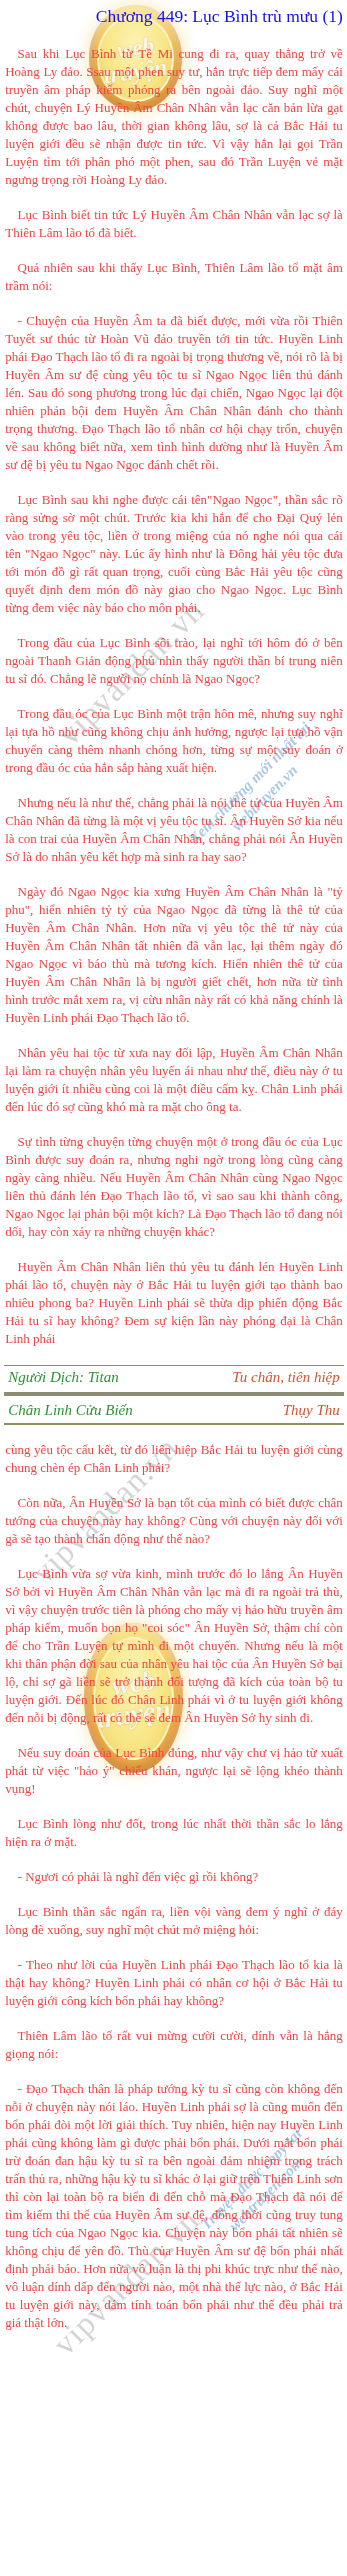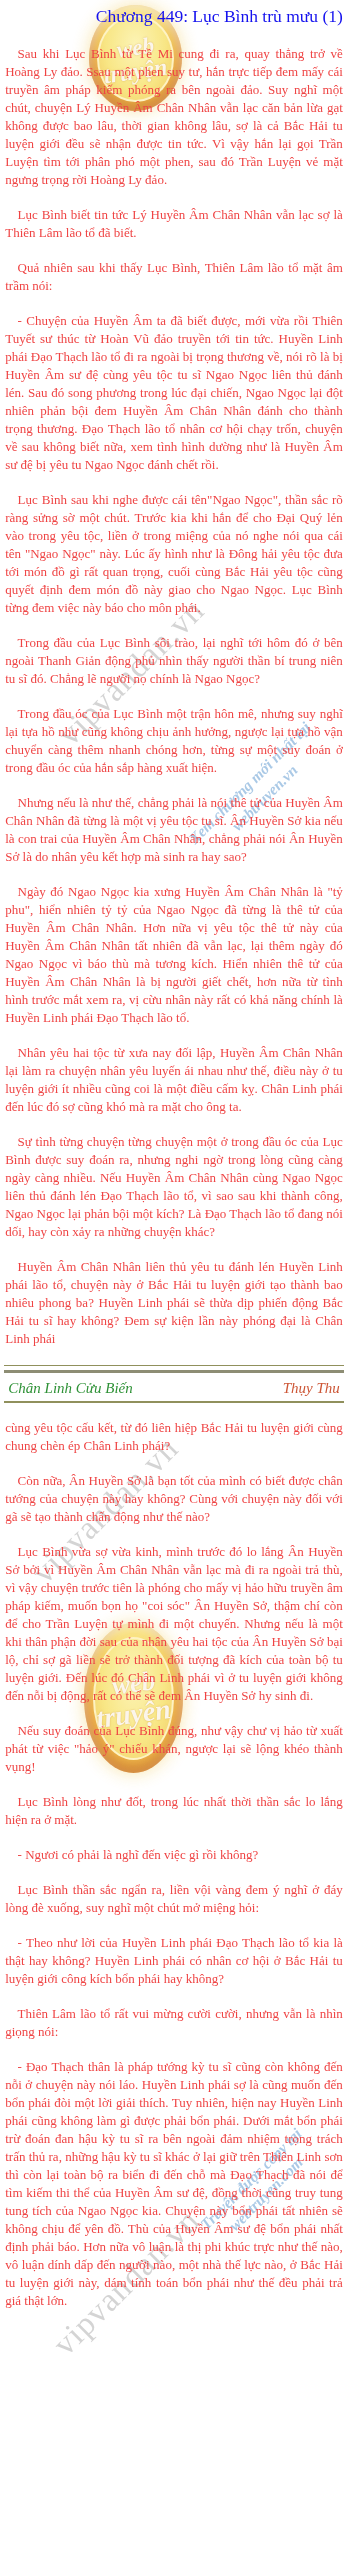--- a/index.html
+++ b/index.html
@@ -114,34 +114,38 @@
       <p class="story">Trong đầu óc của Lục Bình một trận hôn mê, nhưng suy nghĩ lại tựa hồ như cũng không chịu ảnh hưởng, ngược lại tựa hồ vận chuyển càng thêm nhanh chóng hơn, từng sự một suy đoán ở trong đầu óc của hắn sắp hàng xuất hiện.</p>
       <p class="story">Nhưng nếu là như thế, chẳng phải là nói thê tử của Huyền Âm Chân Nhân đã từng là một vị yêu tộc tu sĩ. Ân Huyền Sở kia nếu là con trai của Huyền Âm Chân Nhân, chẳng phải nói Ân Huyền Sở là do nhân yêu kết hợp mà sinh ra hay sao?</p>
       <p class="story">Ngày đó Ngao Ngọc kia xưng Huyền Âm Chân Nhân là "tỷ phu", hiển nhiên tỷ tỷ của Ngao Ngọc đã từng là thê tử của Huyền Âm Chân Nhân. Hơn nữa vị yêu tộc thê tử này của Huyền Âm Chân Nhân tất nhiên đã vẫn lạc, lại thêm ngày đó Ngao Ngọc vì báo thù mà tương kích. Hiển nhiên thê tử của Huyền Âm Chân Nhân là bị người giết chết, hơn nữa từ tình hình trước mắt xem ra, vị cừu nhân này rất có khả năng chính là Huyền Linh phái Đạo Thạch lão tổ.</p>
       <p class="story">Nhân yêu hai tộc từ xưa nay đối lập, Huyền Âm Chân Nhân lại làm ra chuyện nhân yêu luyến ái nhau như thế, điều này ở tu luyện giới ít nhiều cũng coi là một điều cấm kỵ. Chân Linh phái đến lúc đó sợ cũng khó mà ra mặt cho ông ta.</p>
       <p class="story">Sự tình từng chuyện từng chuyện một ở trong đầu óc của Lục Bình được suy đoán ra, nhưng nghi ngờ trong lòng cũng càng ngày càng nhiều. Nếu Huyền Âm Chân Nhân cùng Ngao Ngọc liên thủ đánh lén Đạo Thạch lão tổ, vì sao sau khi thành công, Ngao Ngọc lại phản bội một kích? Là Đạo Thạch lão tổ đang nói dối, hay còn xảy ra những chuyện khác?</p>
       <p class="story">Huyền Âm Chân Nhân liên thủ yêu tu đánh lén Huyền Linh phái lão tổ, chuyện này ở Bắc Hải tu luyện giới tạo thành bao nhiêu phong ba? Huyền Linh phái sẽ thừa dịp phiến động Bắc Hải tu sĩ hay không? Đem sự kiện lần này phóng đại là Chân Linh phái</p>
     </div>
 
   <div class="info-block">
     <div class="info-rule-a"></div>
+    <div class="info-row">
+      <span class="info-green">Người Dịch: Titan</span>
+      <span class="info-red">Tu chân, tiên hiệp</span>
+    </div>
     <div class="info-rule-b"></div>
     <div class="info-row">
       <span class="info-green">Chân Linh Cửu Biến</span>
       <span class="info-red">Thụy Thu</span>
     </div>
     <div class="info-rule-c"></div>
   </div>
 
   <div class="after-list">
       <p class="story no-indent">cùng yêu tộc cấu kết, từ đó liên hiệp Bắc Hải tu luyện giới cùng chung chèn ép Chân Linh phái?</p>
       <p class="story">Còn nữa, Ân Huyền Sở là bạn tốt của mình có biết được chân tướng của chuyện này hay không? Cùng với chuyện này đối với gã sẽ tạo thành chấn động như thế nào?</p>
       <p class="story">Lục Bình vừa sợ vừa kinh, mình trước đó lo lắng Ân Huyền Sở bởi vì Huyền Âm Chân Nhân vẫn lạc mà đi ra ngoài trả thù, vì vậy chuyện trước tiên là phóng cho mấy vị hảo hữu truyền âm pháp kiếm, muốn bọn họ "coi sóc" Ân Huyền Sở, thậm chí còn để cho Trần Luyện tự mình đi một chuyến. Nhưng nếu là một khi thân phận đời sau của nhân yêu hai tộc của Ân Huyền Sở bại lộ, chỉ sợ gã liền sẽ trở thành đối tượng đã kích của toàn bộ tu luyện giới. Đến lúc đó Chân Linh phái vì ở tu luyện giới không đến nỗi bị động, rất có thể sẽ đem Ân Huyền Sở hy sinh đi.</p>
       <p class="story">Nếu suy đoán của Lục Bình đúng, như vậy chư vị hảo từ xuất phát từ việc "hảo ý" chiếu khán, ngược lại sẽ lộng khéo thành vụng!</p>
       <p class="story">Lục Bình lòng như đốt, trong lúc nhất thời thần sắc lo lắng hiện ra ở mặt.</p>
       <p class="story">- Ngươi có phải là nghĩ đến việc gì rồi không?</p>
       <p class="story">Lục Bình thần sắc ngẩn ra, liền vội vàng đem ý nghĩ ở đáy lòng đè xuống, suy nghĩ một chút mở miệng hỏi:</p>
       <p class="story">- Theo như lời của Huyền Linh phái Đạo Thạch lão tổ kia là thật hay không? Huyền Linh phái có nhân cơ hội ở Bắc Hải tu luyện giới công kích bổn phái hay không?</p>
-      <p class="story">Thiên Lâm lão tổ rất vui mừng cười cười, nhưng vẫn là nhìn giọng nói:</p>
+      <p class="story">Thiên Lâm lão tổ rất vui mừng cười cười, dính vẫn là hắng giọng nói:</p>
       <p class="story">- Đạo Thạch thân là pháp tướng kỳ tu sĩ cũng còn không đến nỗi ở chuyện này nói láo. Huyền Linh phái sợ là cũng muốn đến bổn phái đòi một lời giải thích. Tuy nhiên, hiện nay Huyền Linh phái cũng không làm gì được phải bổn phái. Dưới mắt bổn phái trừ đoán đan hậu kỳ tu sĩ ra bên ngoài đảm nhiệm trọng trách trấn thủ ra, những hậu kỳ tu sĩ khác ở lại giữ trên Thiên Linh sơn thì còn lại toàn bộ ra biển đi đến chỗ mà Đạo Thạch đã nói để tìm kiếm thi thể của Huyền Âm sư đệ, đồng thời cũng truy tung tung tích của Ngao Ngọc kia. Chuyện này bổn phái tất nhiên sẽ không chịu để yên đồ. Thù của Huyền Âm sư đệ bổn phái nhất định phải báo. Hơn nữa vô luận là thị phi khúc trực như thế nào, vô luận dính dấp đến người nào, một nhà thế lực nào, ở Bắc Hải tu luyện giới này, dám tính toán bổn phái như thế đều phải trả giá thật lớn.</p>
     </div>
 </div>
 
 
 </body></html>

